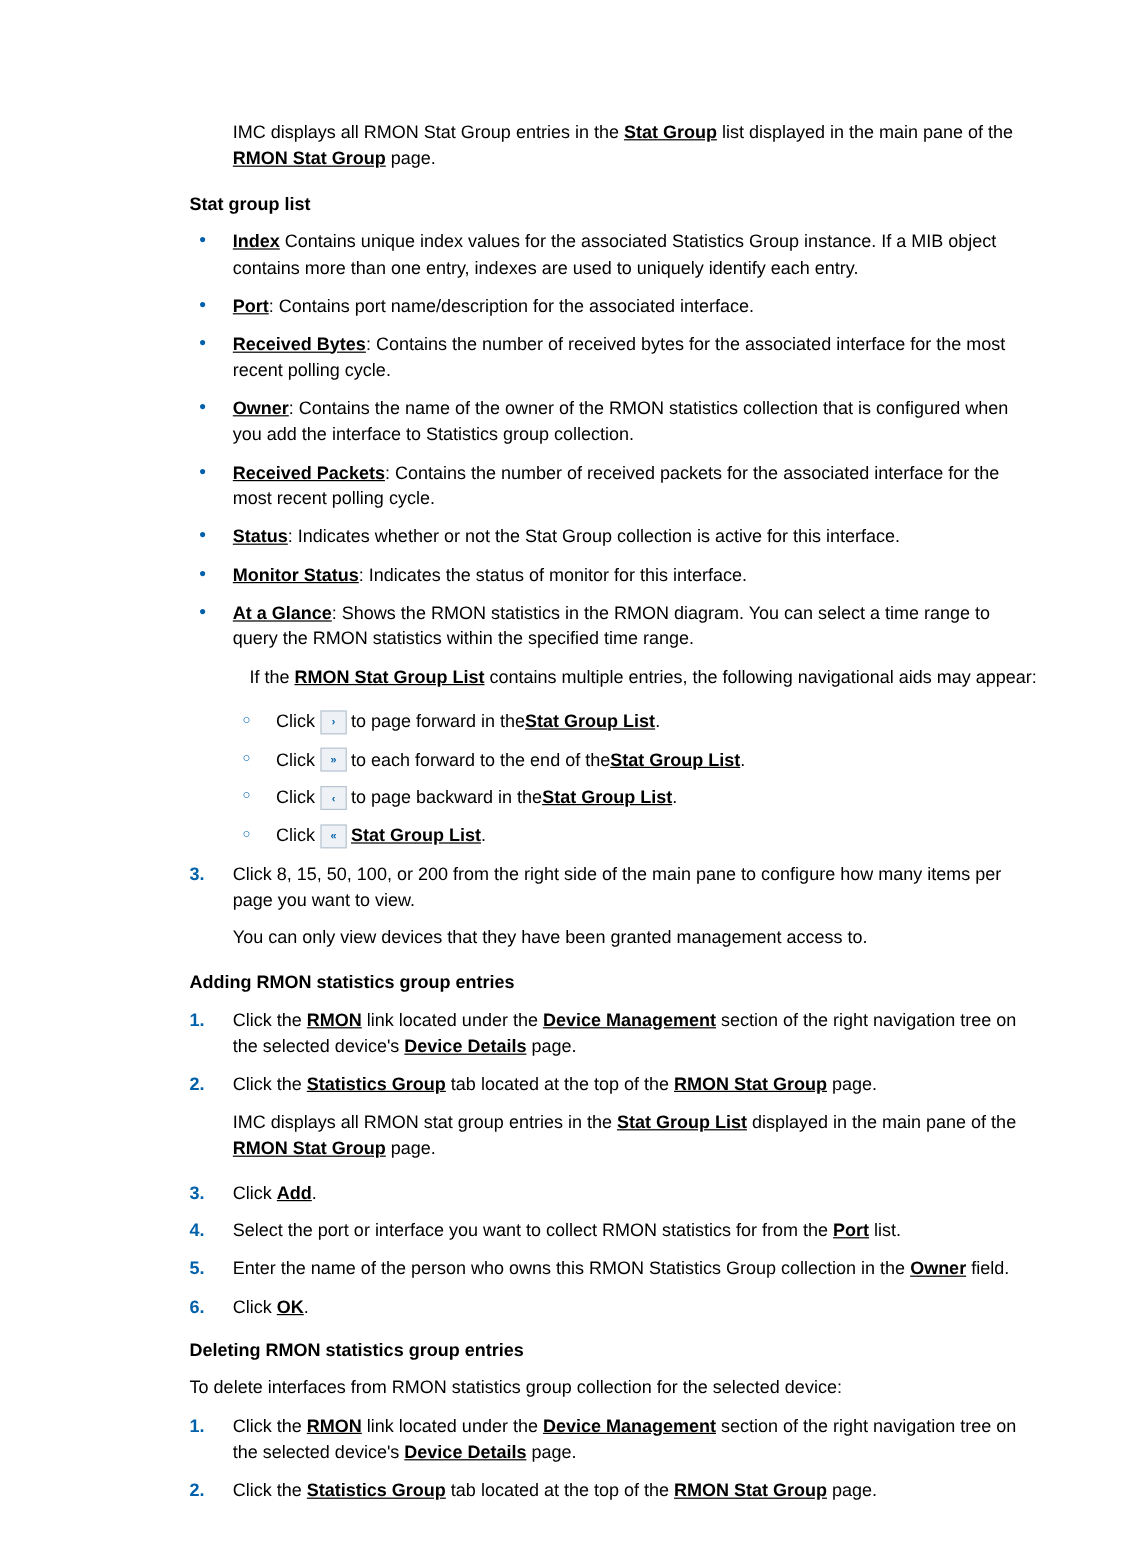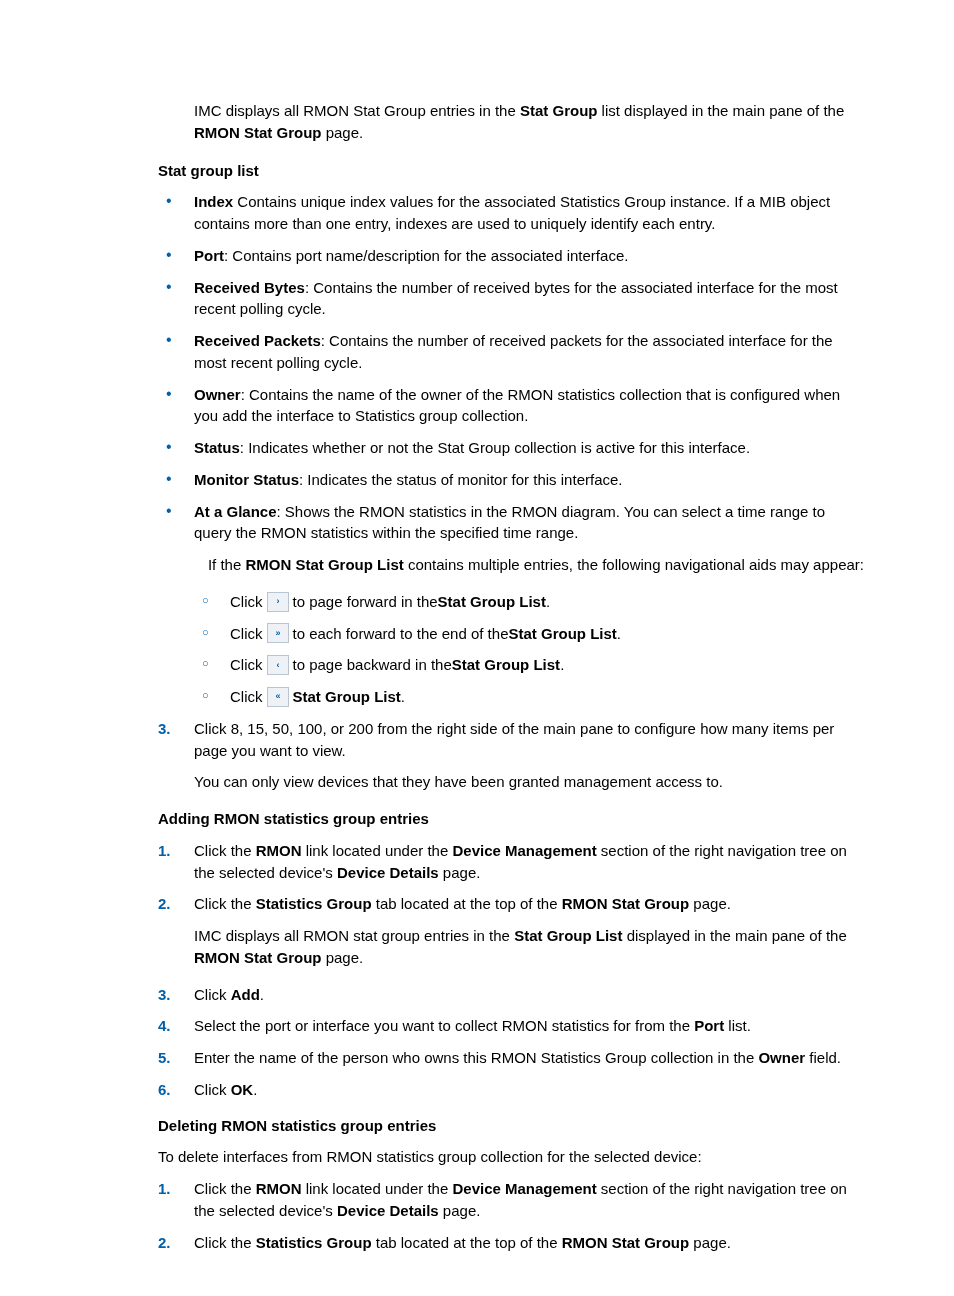--- a/index.html
+++ b/index.html
@@ -14,21 +14,21 @@
   .page {
     width: 954px;
     min-height: 1296px;
     box-sizing: border-box;
     padding: 100px 90px 40px 158px;
     position: relative;
   }
   .intro {
     margin: 0 0 16px 36px;
   }
-  .bold { font-weight: bold; }
+  .bold { font-weight: bold; text-decoration: underline; }
   .heading-sm {
     font-weight: bold;
     margin: 14px 0 10px 0;
   }
   .para { margin: 10px 0; }
 
   
   ul.bullets {
     list-style: none;
     padding: 0;
@@ -124,22 +124,22 @@
   <p class="intro">
     <span>IMC displays all RMON Stat Group entries in the </span><span class="bold">Stat Group</span><span> list displayed in the main pane of the </span><span class="bold">RMON Stat Group</span><span> page.</span>
   </p>
 
   <p class="heading-sm">Stat group list</p>
 
   <ul class="bullets">
     <li><span class="bold">Index</span><span> Contains unique index values for the associated Statistics Group instance. If a MIB object contains more than one entry, indexes are used to uniquely identify each entry.</span></li>
     <li><span class="bold">Port</span><span>: Contains port name/description for the associated interface.</span></li>
     <li><span class="bold">Received Bytes</span><span>: Contains the number of received bytes for the associated interface for the most recent polling cycle.</span></li>
+    <li><span class="bold">Owner</span><span>: Contains the name of the owner of the RMON statistics collection that is configured when you add the interface to Statistics group collection.</span></li>
     <li><span class="bold">Received Packets</span><span>: Contains the number of received packets for the associated interface for the most recent polling cycle.</span></li>
-    <li><span class="bold">Owner</span><span>: Contains the name of the owner of the RMON statistics collection that is configured when you add the interface to Statistics group collection.</span></li>
     <li><span class="bold">Status</span><span>: Indicates whether or not the Stat Group collection is active for this interface.</span></li>
     <li><span class="bold">Monitor Status</span><span>: Indicates the status of monitor for this interface.</span></li>
     <li>
       <span class="bold">At a Glance</span><span>: Shows the RMON statistics in the RMON diagram. You can select a time range to query the RMON statistics within the specified time range.</span>
       <p class="sub-after" style="margin-left:0;text-align:right;">
         <span>If the </span><span class="bold">RMON Stat Group List</span><span> contains multiple entries, the following navigational aids may appear:</span>
       </p>
       <ul class="circles">
         <li>
           <span>Click </span>

